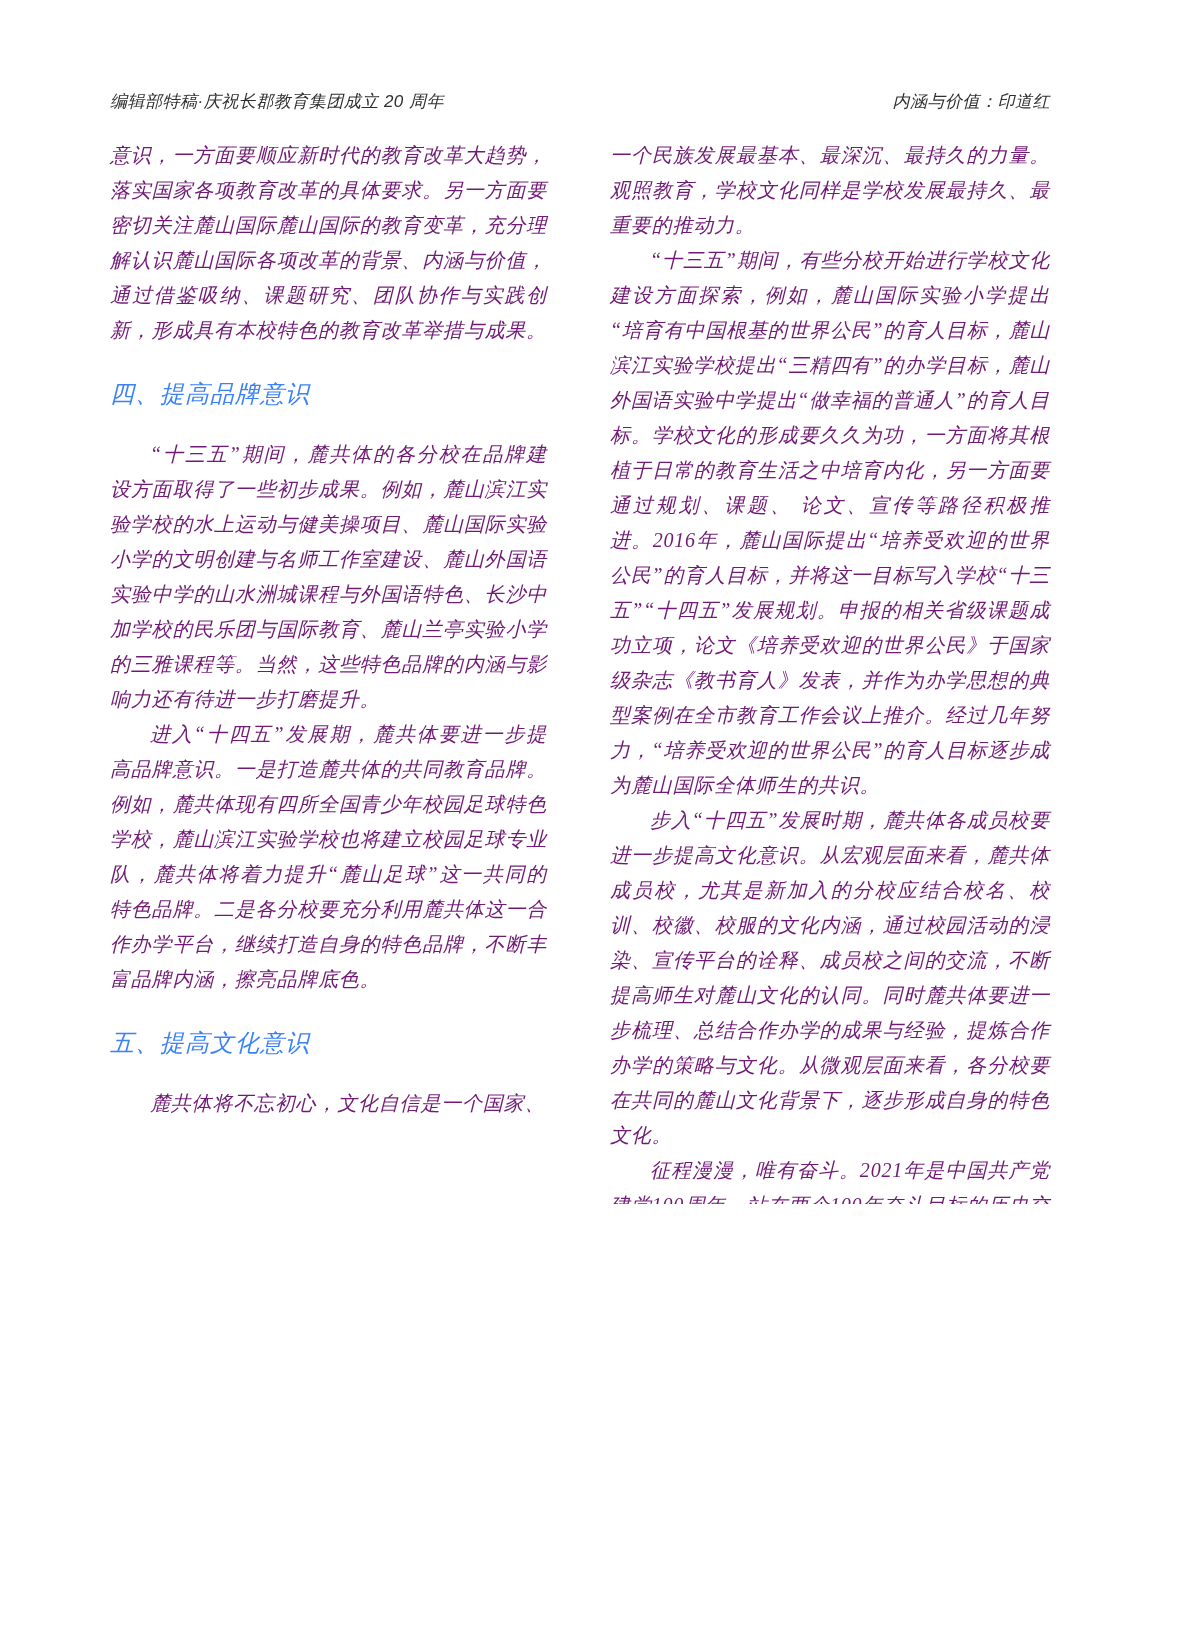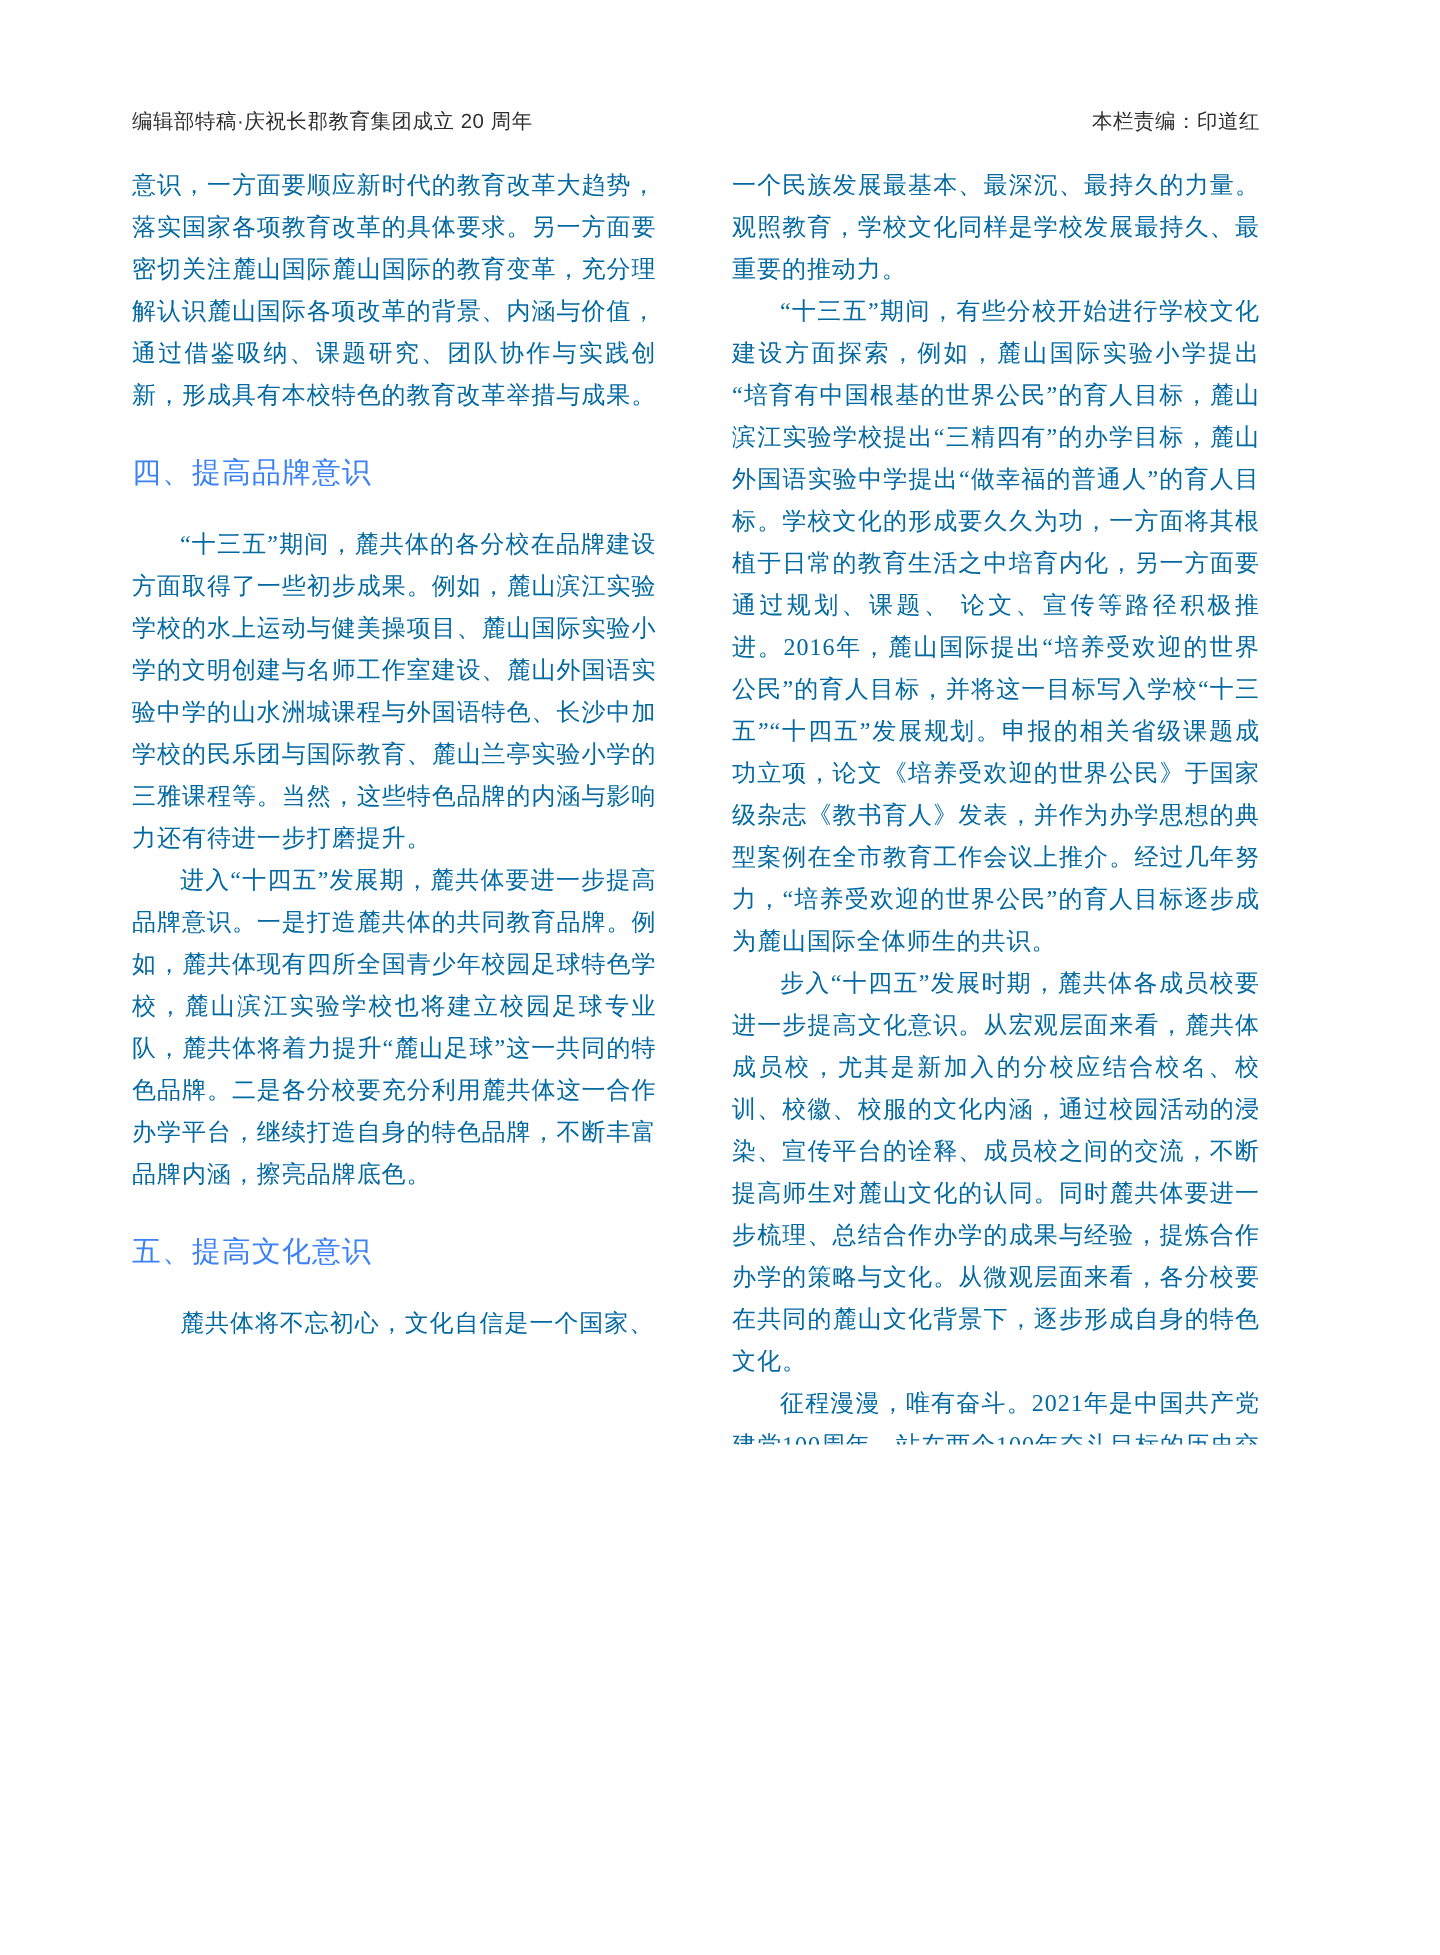--- a/index.html
+++ b/index.html
@@ -7,20 +7,21 @@
     padding: 0;
     background: #ffffff;
   }
   .page {
     position: relative;
     width: 1200px;
     height: 1204px;
     background: #ffffff;
     overflow: hidden;
     font-family: "Liberation Serif", serif;
+    font-style: italic;
   }
   
   .page-header {
     position: absolute;
     left: 110px;
     top: 90px;
     width: 940px;
     display: flex;
     justify-content: space-between;
     align-items: baseline;
@@ -40,21 +41,21 @@
   .col {
     width: 437px;
   }
   .col.left { margin-right: 63px; }
   .col.right { width: 440px; }
   .col p {
     margin: 0;
     font-size: 20px;
     line-height: 35px;
     letter-spacing: 0.8px;
-    color: #0369a1;
+    color: #701a75;
     text-align: justify;
     text-align-last: left;
     font-weight: normal;
   }
   .col p.indent { text-indent: 2em; }
   .col h2 {
     margin: 30px 0 27px 0;
     font-family: "Liberation Sans", sans-serif;
     font-size: 24px;
     font-weight: normal;
@@ -81,21 +82,21 @@
     letter-spacing: 1px;
   }
 </style>
 </head>
 <body>
 
 <div class="page">
 
   <div class="page-header">
     <span>编辑部特稿·庆祝长郡教育集团成立 20 周年</span>
-    <span>本栏责编：印道红</span>
+    <span>内涵与价值：印道红</span>
   </div>
 
   <div class="columns">
 
     <div class="col left">
       <p>意识，一方面要顺应新时代的教育改革大趋势，落实国家各项教育改革的具体要求。另一方面要密切关注麓山国际麓山国际的教育变革，充分理解认识麓山国际各项改革的背景、内涵与价值，通过借鉴吸纳、课题研究、团队协作与实践创新，形成具有本校特色的教育改革举措与成果。</p>
 
       <h2>四、提高品牌意识</h2>
 
 

